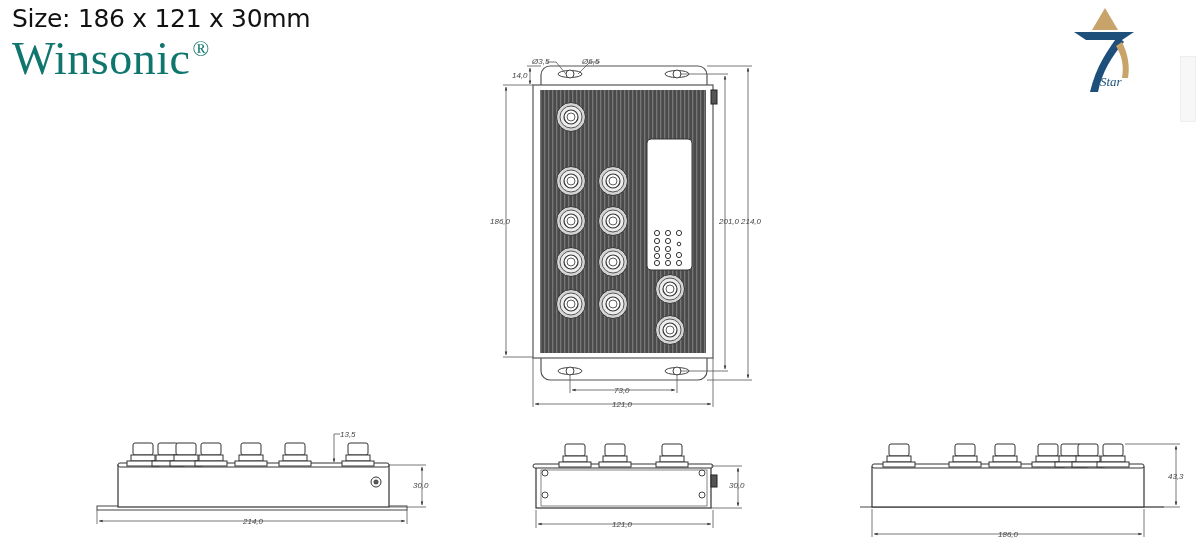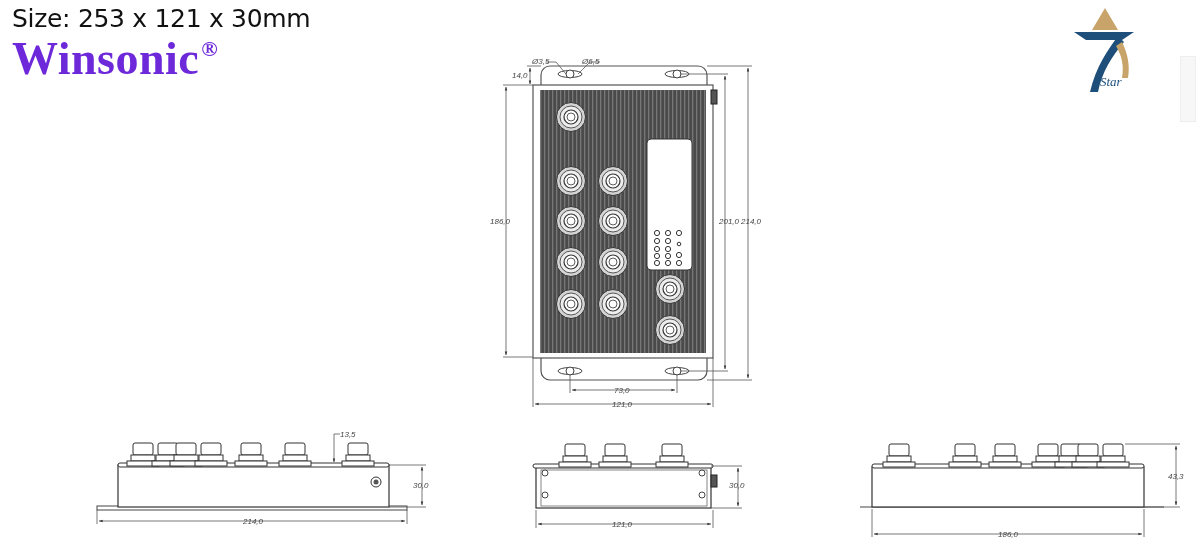--- a/index.html
+++ b/index.html
@@ -1,28 +1,28 @@
 <!DOCTYPE html>
 <html><head>
 <meta charset="utf-8">
 <style>
   html, body { margin:0; padding:0; background:#ffffff; }
   body { width:1200px; height:550px; position:relative; overflow:hidden; font-family:"Liberation Sans", sans-serif; }
   .size-text { position:absolute; left:12px; top:4px; font-size:25px; color:#111; font-family:"DejaVu Sans", sans-serif; letter-spacing:-0.3px; }
-  .brand { position:absolute; left:12px; top:32px; font-family:"Liberation Serif", serif; font-weight:bold; font-size:46px; color:#6d28d9; letter-spacing:0.5px; }
+  .brand { position:absolute; left:12px; top:32px; font-family:"Liberation Serif", serif; font-weight:normal; font-size:46px; color:#0f766e; letter-spacing:0.5px; }
   .brand sup { font-size:22px; vertical-align:top; position:relative; top:4px; margin-left:2px; }
   .logo { position:absolute; left:1072px; top:6px; width:66px; height:90px; }
   .scroll-hint { position:absolute; left:1180px; top:56px; width:14px; height:64px; border:1px solid #eee; background:#f7f7f7; }
   svg.draw { position:absolute; left:0; top:0; }
   .dim { font-family:"Liberation Sans", sans-serif; font-size:8px; fill:#444; font-style:italic; }
 </style>
 </head>
 <body>
 
-<div class="size-text">Size: 253 x 121 x 30mm</div>
+<div class="size-text">Size: 186 x 121 x 30mm</div>
 <div class="brand"><span>Winsonic</span><sup>®</sup></div>
 
 <svg class="logo" viewBox="0 0 66 90">
   <polygon points="33,2 46,24 20,24" fill="#c8a46a"></polygon>
   <polygon points="2,26 62,26 50,34 14,34" fill="#1d4f7a"></polygon>
   <path d="M46,30 C36,44 24,60 18,86 L26,86 C30,66 40,50 52,36 Z" fill="#1d4f7a"></path>
   <path d="M50,36 C56,48 58,60 56,72 L50,72 C52,60 50,50 44,40 Z" fill="#c8a46a"></path>
   <text x="28" y="80" font-family="Liberation Serif, serif" font-style="italic" font-size="13" fill="#1d4f7a">Star</text>
 </svg>
 <div class="scroll-hint"></div>

